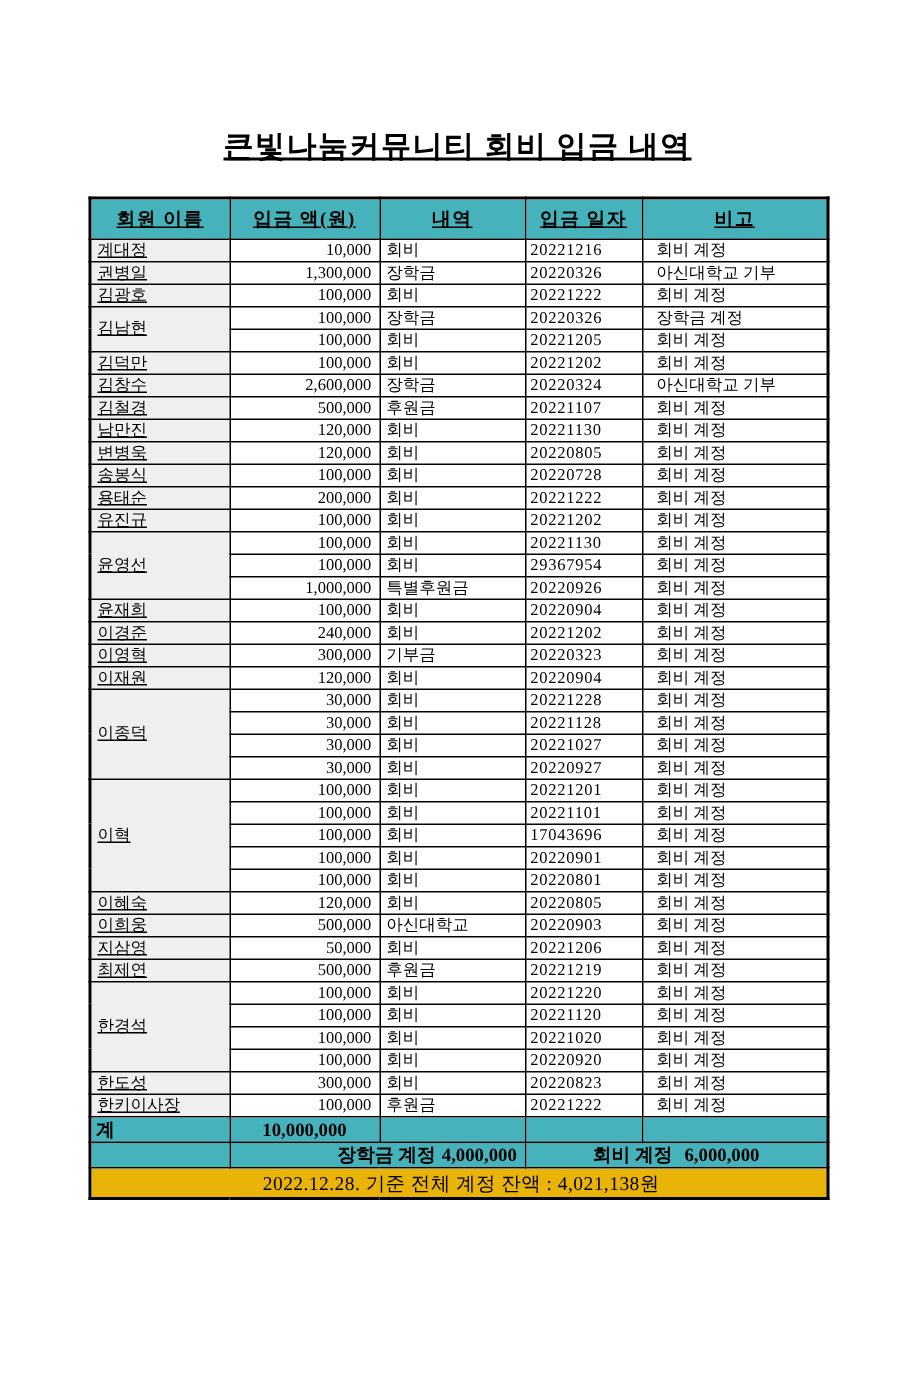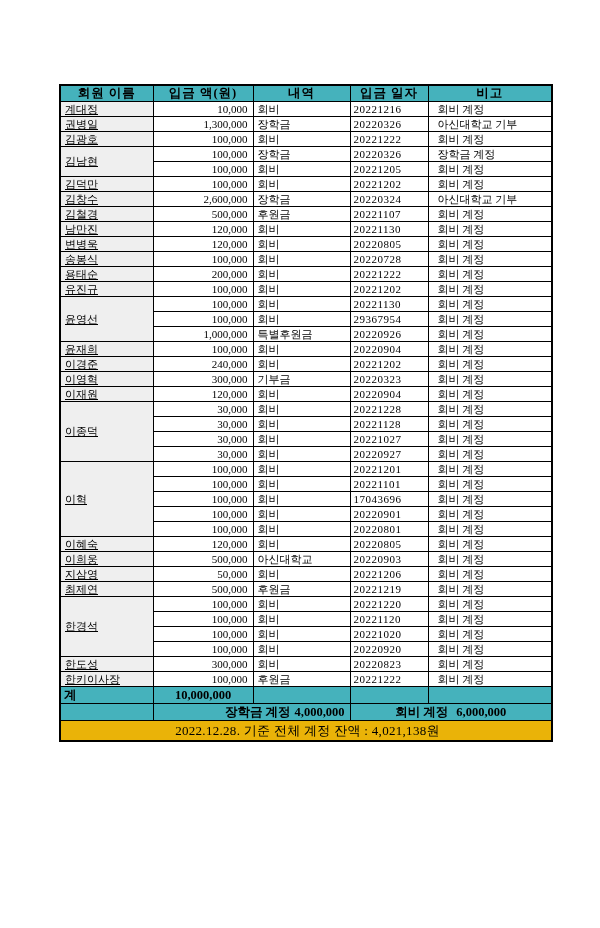--- a/index.html
+++ b/index.html
@@ -37,23 +37,24 @@
     height: 14.5px;
     padding: 0 3px;
     overflow: hidden;
     white-space: nowrap;
     box-sizing: border-box;
   }
   .fee-table th {
     background: var(--teal);
     font-weight: bold;
     font-size: 12.5px;
-    height: 16px;
+    height: 27px;
     text-align: center;
     letter-spacing: 1px;
+    text-decoration: underline;
   }
   td.name  { background: var(--namebg); text-align: left; padding-left: 4px; text-decoration: underline; }
   td.amount{ text-align: right; padding-right: 5px; }
   td.detail{ text-align: left; padding-left: 4px; }
   td.date  { text-align: left; letter-spacing: 0.5px; }
   td.note  { text-align: left; padding-left: 9px; }
   tr.total-row td, tr.split-row td {
     background: var(--teal);
     font-weight: bold;
     font-size: 12.5px;
@@ -81,20 +82,21 @@
     font-size: 11px;
     color: #222;
     white-space: pre;
   }
 </style>
 </head>
 <body>
 
 <div class="page">
 
+  <h1 class="doc-title">큰빛나눔커뮤니티 회비 입금 내역</h1>
 
   <table class="fee-table">
     <colgroup>
       <col style="width:93px">
         <col style="width:100px">
         <col style="width:97px">
         <col style="width:78px">
         <col style="width:124px">
     </colgroup>
     <thead>

